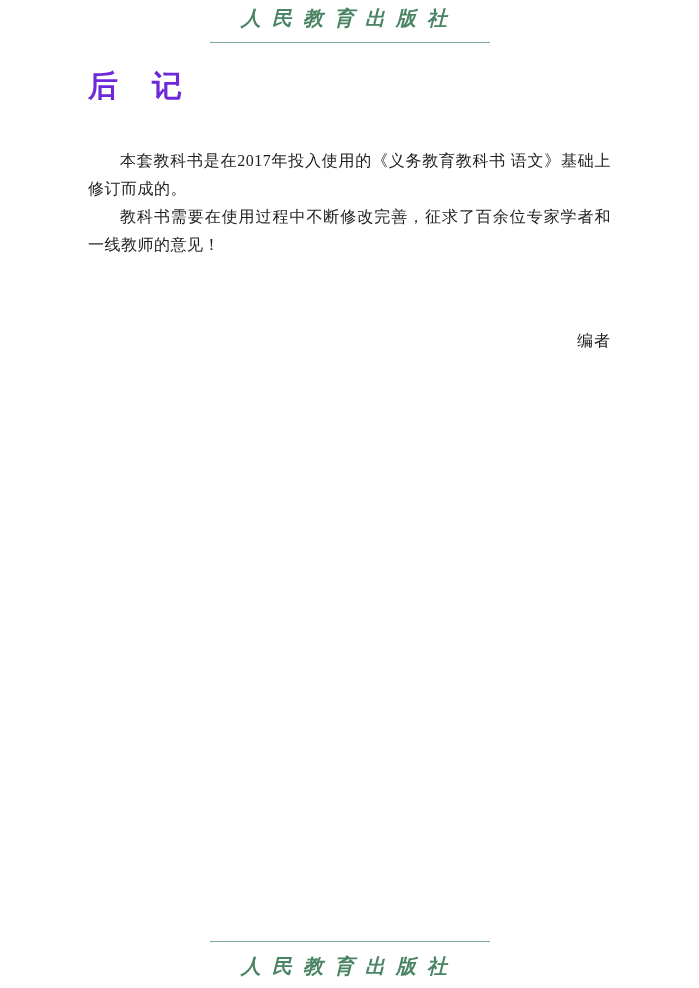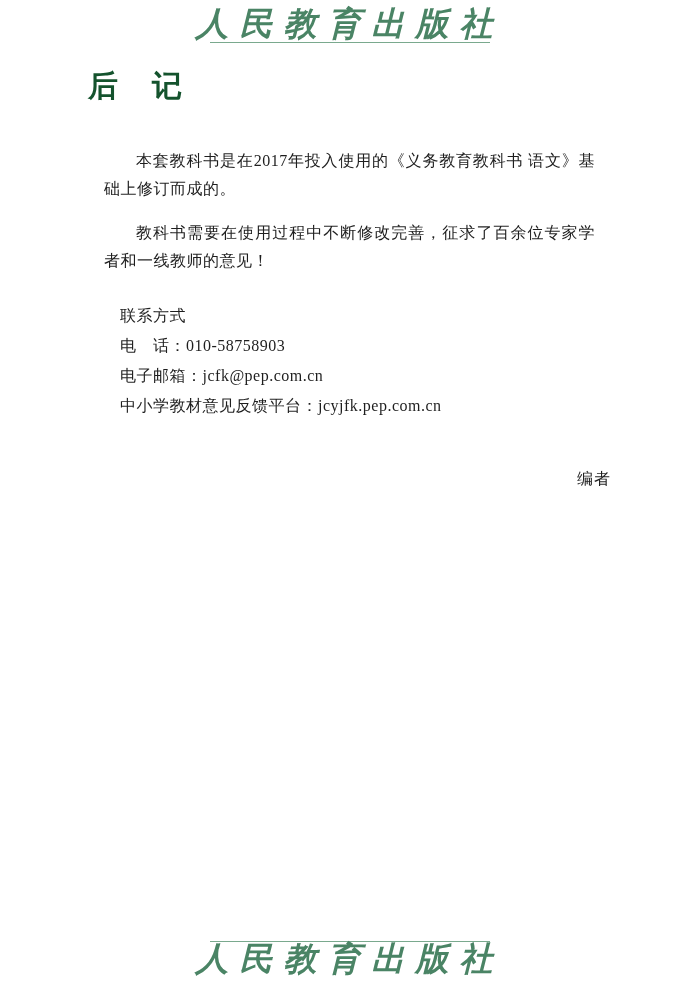--- a/index.html
+++ b/index.html
@@ -20,21 +20,21 @@
 
   
   .brand {
     position: absolute;
     left: 0;
     right: 0;
     text-align: center;
     color: #4a8465;
     font-style: italic;
     font-weight: bold;
-    font-size: 33px;
+    font-size: 20px;
     letter-spacing: 11px;
     line-height: 1;
     white-space: nowrap;
   }
   .brand-top { top: 8px; }
   .brand-bottom { bottom: 12px; }
 
   .rule {
     position: absolute;
     left: 50%;
@@ -51,68 +51,62 @@
     position: absolute;
     left: 88px;
     right: 88px;
     top: 66px;
   }
   .title {
     margin: 0 0 40px 0;
     font-size: 30px;
     font-weight: bold;
     letter-spacing: 2px;
-    color: #14532d;
+    color: #6d28d9;
   }
   .para {
-    margin: 16px;
+    margin: 0;
     font-size: 16px;
     line-height: 28px;
     text-indent: 2em;
     text-align: justify;
     letter-spacing: 0.5px;
   }
   .contact {
     margin-top: 26px;
   }
   .contact-line {
     margin: 0;
     font-size: 16px;
     line-height: 30px;
     text-indent: 2em;
     letter-spacing: 0.5px;
   }
   .signature {
-    margin-top: 48px;
+    margin-top: 72px;
     text-align: right;
     font-size: 16px;
     letter-spacing: 1px;
   }
 </style>
 </head>
 <body>
 
 <div class="page">
 
   <div class="brand brand-top">人民教育出版社</div>
   <div class="rule rule-top"></div>
 
   <div class="content">
 
     <h1 class="title">后　记</h1>
 
     <p class="para">本套教科书是在2017年投入使用的《义务教育教科书 语文》基础上修订而成的。</p>
     <p class="para">教科书需要在使用过程中不断修改完善，征求了百余位专家学者和一线教师的意见！</p>
 
-    <div class="contact">
-      <p class="contact-line">联系方式</p>
-      <p class="contact-line">电　话：010-58758903</p>
-      <p class="contact-line">电子邮箱：jcfk@pep.com.cn</p>
-      <p class="contact-line">中小学教材意见反馈平台：jcyjfk.pep.com.cn</p>
-    </div>
 
     <div class="signature">编者</div>
 
   </div>
 
   <div class="rule rule-bottom"></div>
   <div class="brand brand-bottom">人民教育出版社</div>
 
 </div>
 

